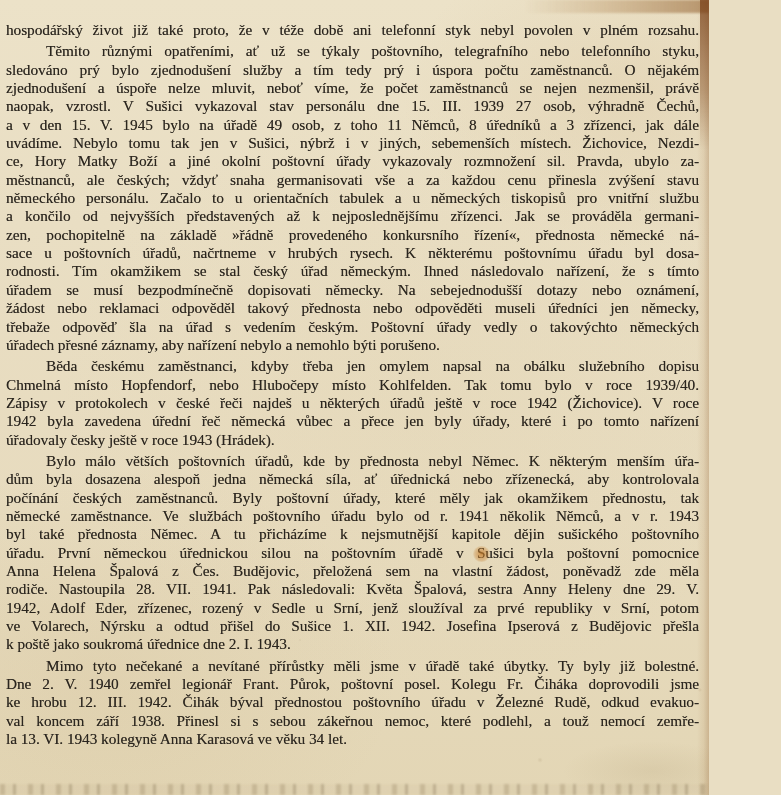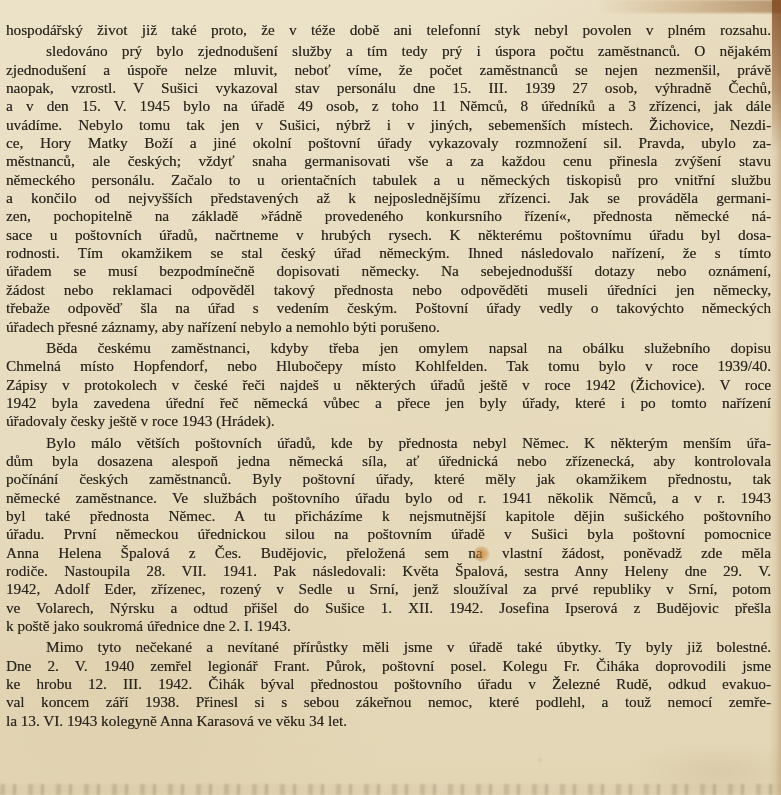--- a/index.html
+++ b/index.html
@@ -2,21 +2,21 @@
 <html style="--paper: #e9dec3; --ink: #2a251e;"><head>
 <meta charset="utf-8">
 <style>
   html, body {
     margin: 0;
     padding: 0;
     background: #e9dec3;
   }
   .page {
     position: relative;
-    width: 781px;
+    width: 709px;
     height: 795px;
     overflow: hidden;
     background:
       radial-gradient(ellipse 320px 220px at 88% 12%, rgba(188,150,92,0.13), transparent 70%),
       radial-gradient(ellipse 420px 300px at 15% 85%, rgba(176,146,92,0.09), transparent 70%),
       radial-gradient(ellipse 500px 400px at 60% 50%, rgba(200,175,120,0.06), transparent 75%),
       linear-gradient(180deg, #ece2c8 0%, #e9dec3 28%, #e7dbbe 65%, #e3d6b5 100%);
     font-family: "Liberation Serif", "DejaVu Serif", serif;
   }
   .texture {
@@ -106,20 +106,21 @@
   <div class="texture"></div>
   <div class="edge-top-right"></div>
   <div class="edge-right"></div>
   <div class="edge-right-top"></div>
 
   <div class="content">
     <p class="para">
         <span class="line">hospodářský život již také proto, že v téže době ani telefonní styk nebyl povolen v plném rozsahu.</span>
       </p>
     <p class="para indent">
+        <span class="line">Těmito různými opatřeními, ať už se týkaly poštovního, telegrafního nebo telefonního styku,</span>
         <span class="line">sledováno prý bylo zjednodušení služby a tím tedy prý i úspora počtu zaměstnanců. O nějakém</span>
         <span class="line">zjednodušení a úspoře nelze mluvit, neboť víme, že počet zaměstnanců se nejen nezmenšil, právě</span>
         <span class="line">naopak, vzrostl. V Sušici vykazoval stav personálu dne 15. III. 1939 27 osob, výhradně Čechů,</span>
         <span class="line">a v den 15. V. 1945 bylo na úřadě 49 osob, z toho 11 Němců, 8 úředníků a 3 zřízenci, jak dále</span>
         <span class="line">uvádíme. Nebylo tomu tak jen v Sušici, nýbrž i v jiných, sebemenších místech. Žichovice, Nezdi-</span>
         <span class="line">ce, Hory Matky Boží a jiné okolní poštovní úřady vykazovaly rozmnožení sil. Pravda, ubylo za-</span>
         <span class="line">městnanců, ale českých; vždyť snaha germanisovati vše a za každou cenu přinesla zvýšení stavu</span>
         <span class="line">německého personálu. Začalo to u orientačních tabulek a u německých tiskopisů pro vnitřní službu</span>
         <span class="line">a končilo od nejvyšších představených až k nejposlednějšímu zřízenci. Jak se prováděla germani-</span>
         <span class="line">zen, pochopitelně na základě »řádně provedeného konkursního řízení«, přednosta německé ná-</span>

